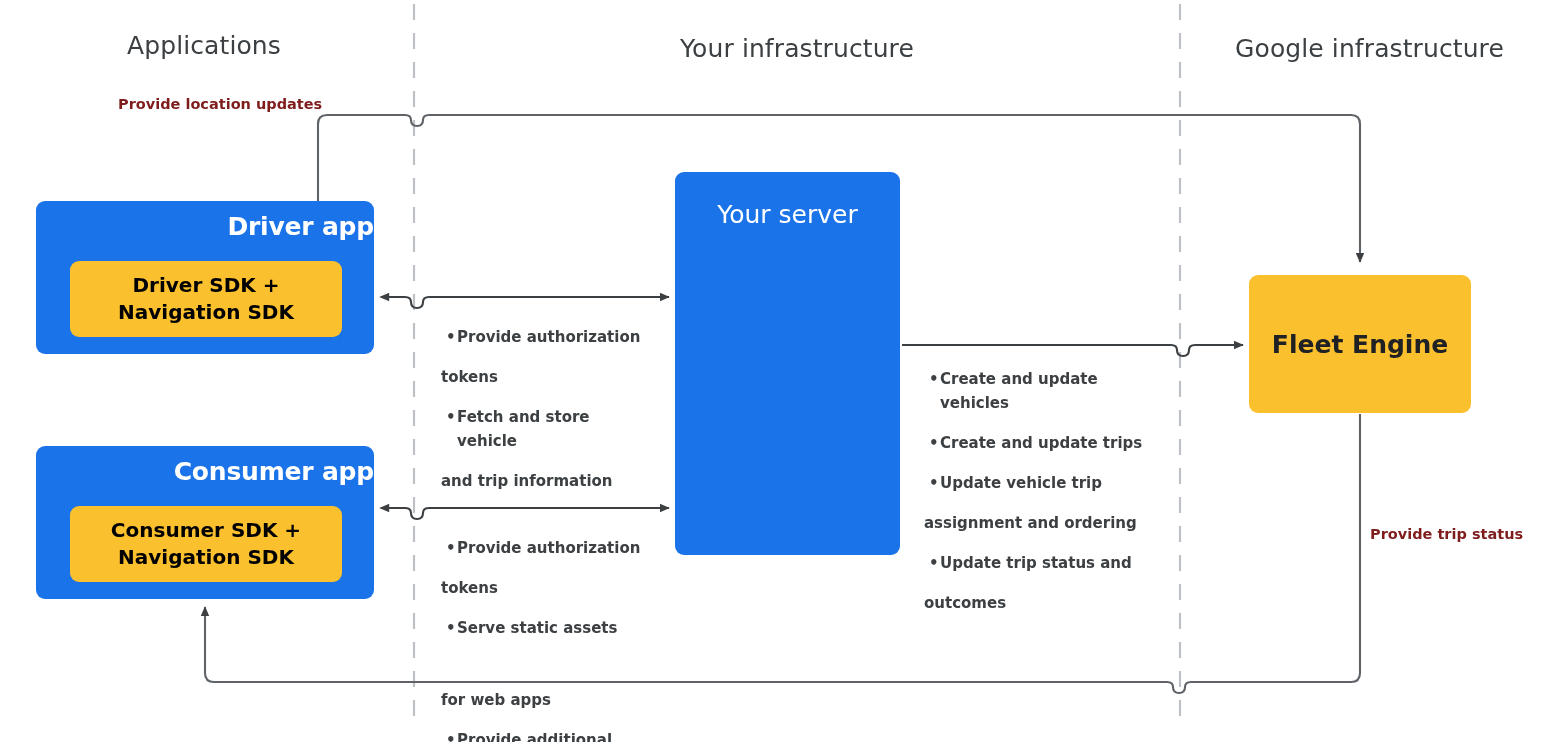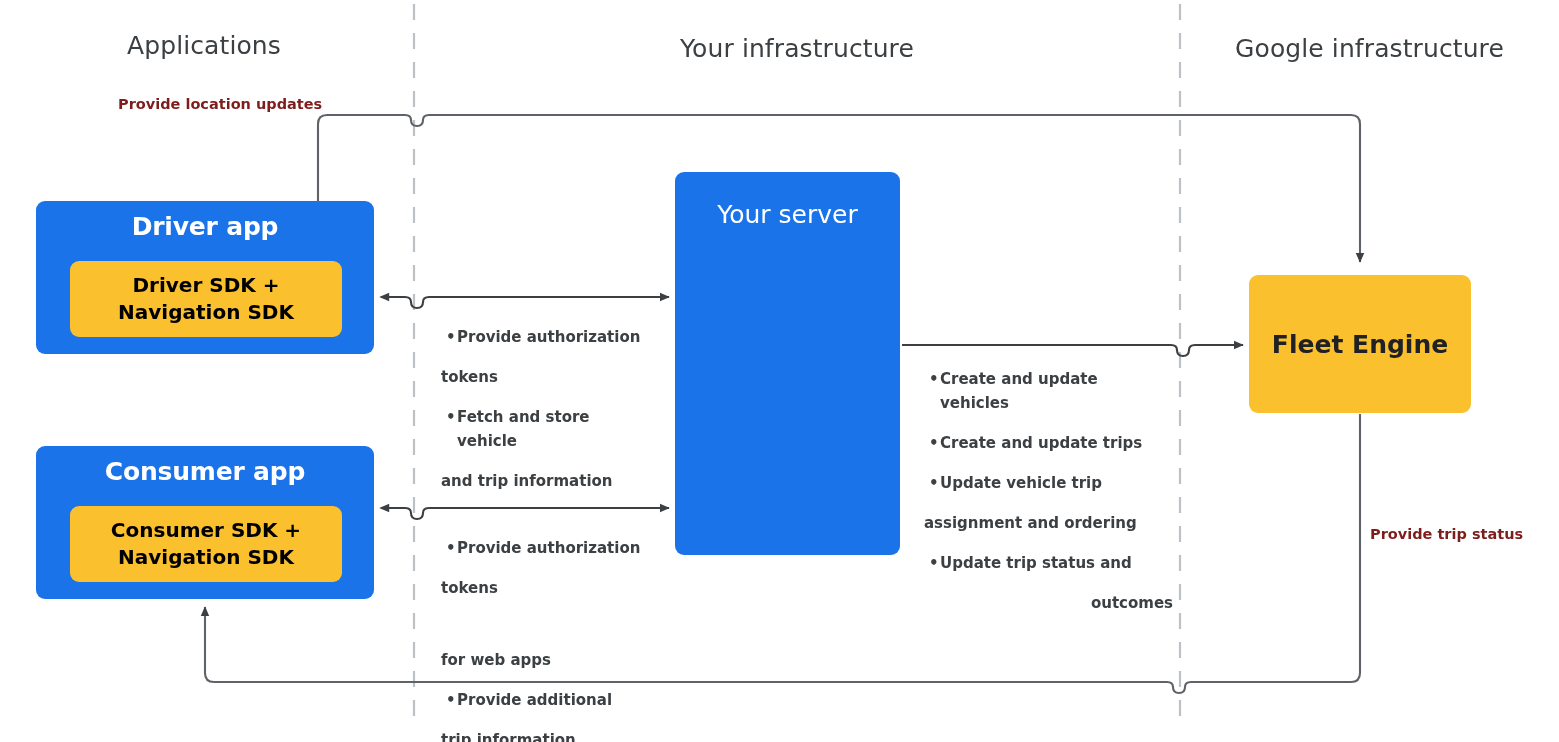--- a/index.html
+++ b/index.html
@@ -40,21 +40,21 @@
   .app-box {
     position: absolute;
     background: #1a73e8;
     border-radius: 9px;
     box-sizing: border-box;
   }
   .app-title {
     position: absolute;
     left: 0; right: 0;
     top: 11px;
-    text-align: center;
+    text-align: right;
     color: #ffffff;
     font-size: 25px;
     font-weight: bold;
     letter-spacing: -0.2px;
     white-space: nowrap;
   }
   
   .sdk-box {
     position: absolute;
     background: #fbc02d;
@@ -224,20 +224,23 @@
       <span>Fetch and store vehicle</span>
     </div>
     <div style="padding-left:11px;">and trip information</div>
   </div>
 
   <div class="bullet-list" style="left:430px; top:520px; width:230px;">
     <div class="bullet-item">
       <span>Provide authorization</span>
     </div>
     <div style="padding-left:11px;">tokens</div>
+    <div class="bullet-item">
+      <span>Serve static assets</span>
+    </div>
     <div style="padding-left:11px;margin-top:48px;">for web apps</div>
     <div class="bullet-item">
       <span>Provide additional</span>
     </div>
     <div style="padding-left:11px;">trip information</div>
   </div>
 
   <div class="bullet-list" style="left:913px; top:351px; width:260px;">
     <div class="bullet-item">
       <span>Create and update vehicles</span>
@@ -245,16 +248,16 @@
     <div class="bullet-item">
       <span>Create and update trips</span>
     </div>
     <div class="bullet-item">
       <span>Update vehicle trip</span>
     </div>
     <div style="padding-left:11px;">assignment and ordering</div>
     <div class="bullet-item">
       <span>Update trip status and</span>
     </div>
-    <div style="padding-left:11px;text-align:right;">outcomes</div>
+    <div style="padding-left:11px;">outcomes</div>
   </div>
 
 </div>
 
 </body></html>

